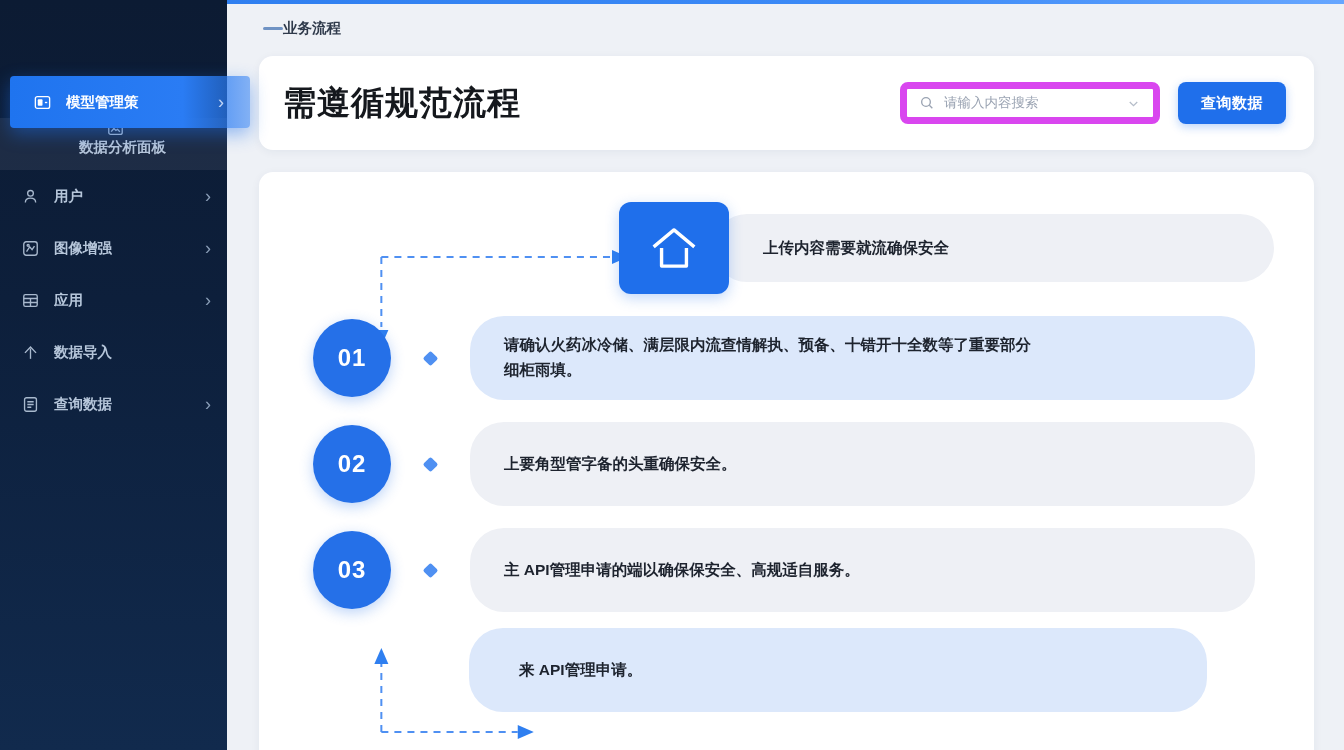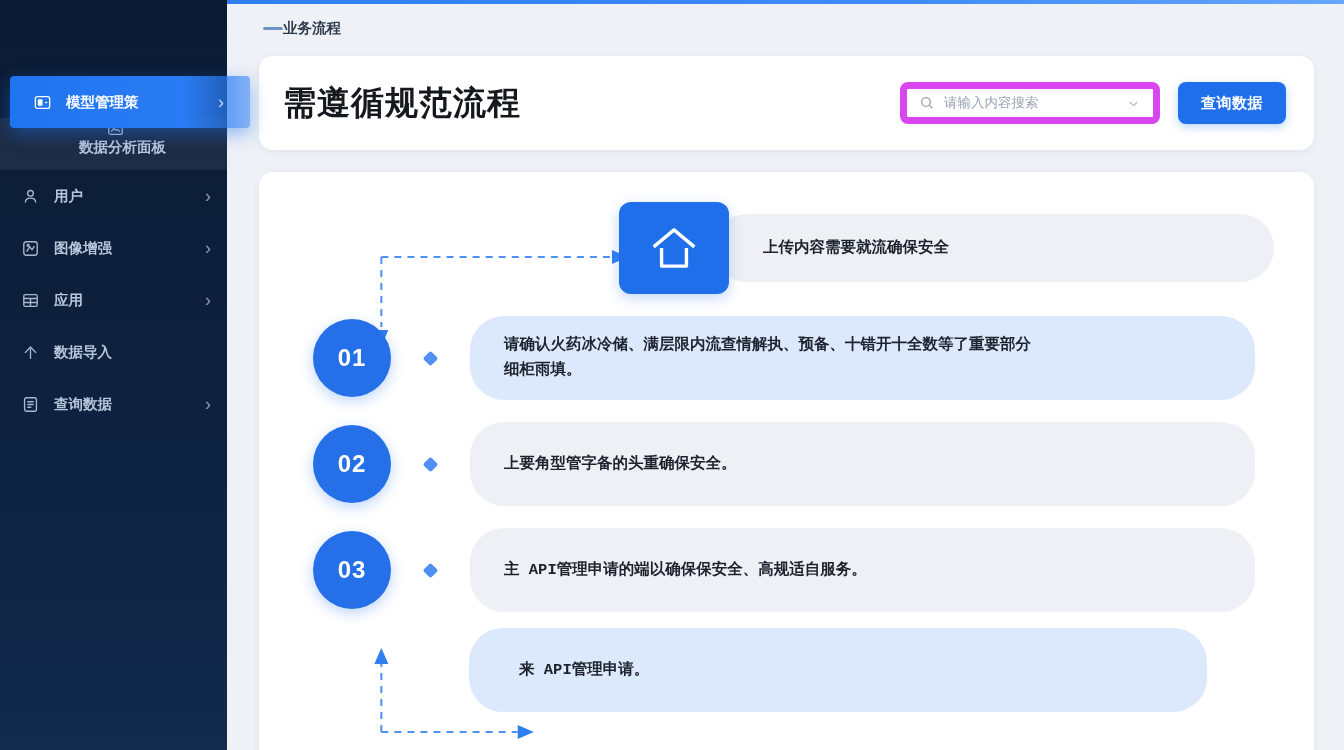--- a/index.html
+++ b/index.html
@@ -257,21 +257,21 @@
     height: 68px;
     border-radius: 34px;
     display: flex;
     align-items: center;
     padding: 0 34px;
     font-size: 15.5px;
     color: #1d232e;
     font-weight: 600;
     overflow: hidden;
   }
-  .pill-text { filter: blur(.55px); line-height: 1.6; white-space: pre-line; font-family: Liberation Mono, monospace; }
+  .pill-text { filter: blur(.55px); line-height: 1.6; white-space: pre-line; }
   .pill.gray { background: #eef0f5; }
   .pill.blue { background: #dce8fb; }
   .pill.home {
     margin-left: -16px;
     padding-left: 50px;
     width: 572px;
     z-index: 2;
   }
 
   .step-row { margin-top: 22px; margin-left: 14px; gap: 12px; }

